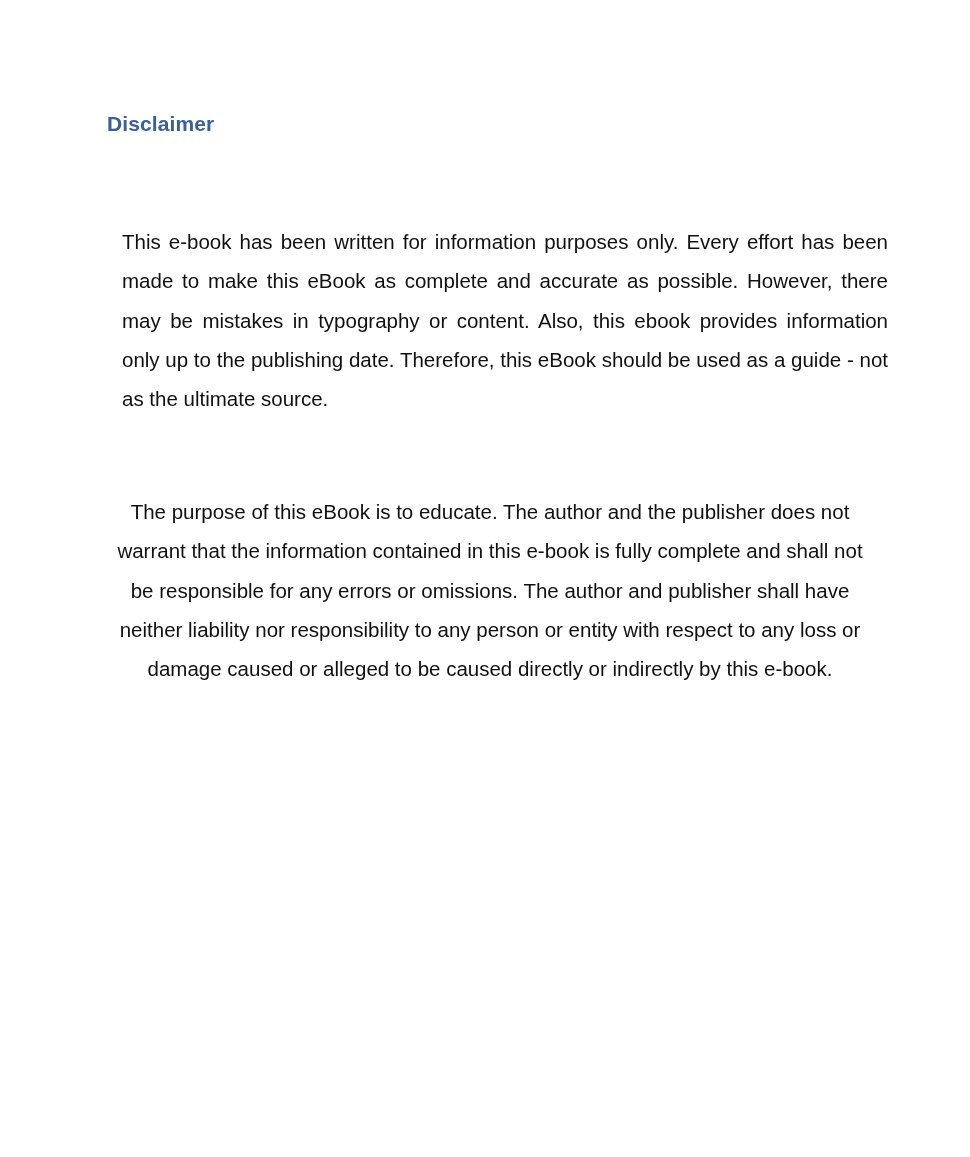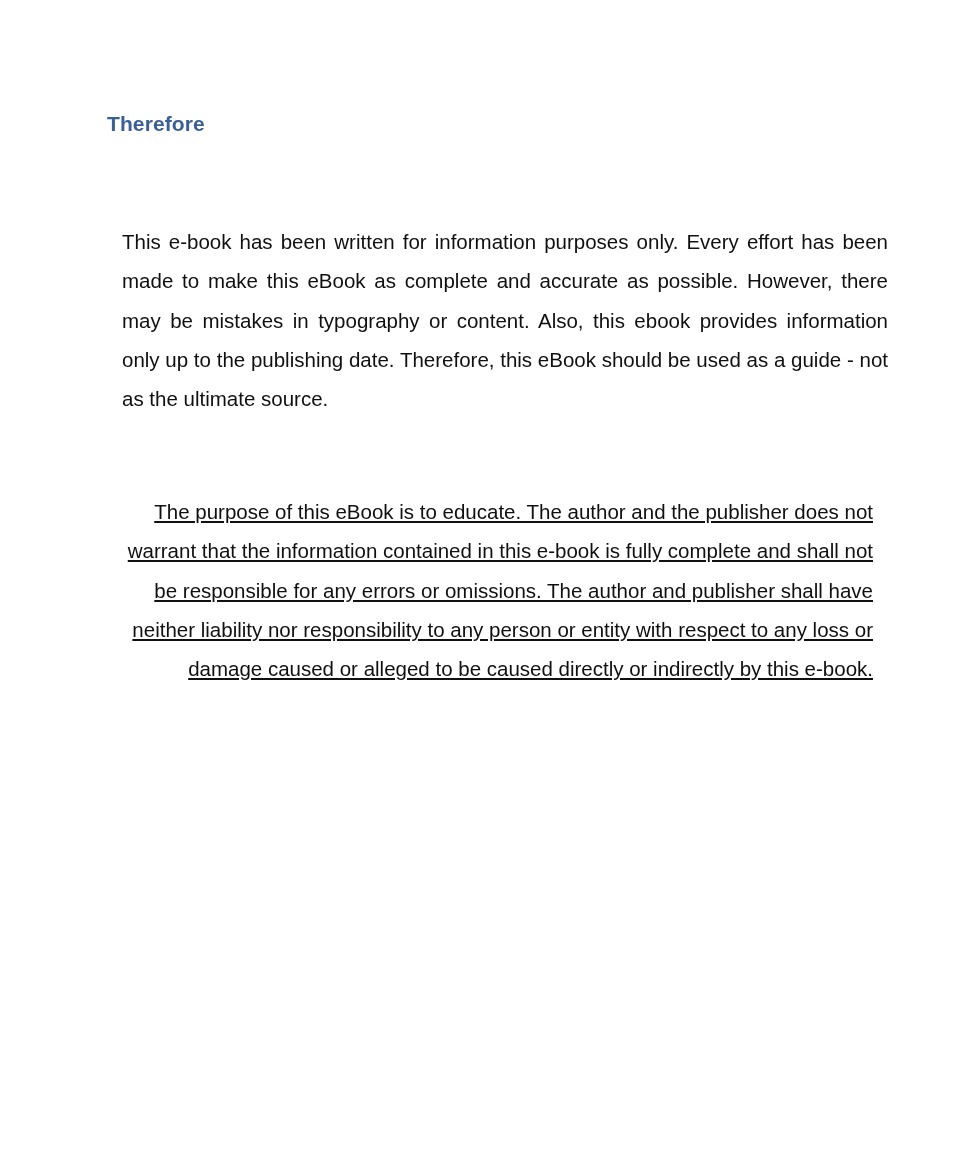--- a/index.html
+++ b/index.html
@@ -60,38 +60,37 @@
     hyphens: manual;
   }
 
   .body-paragraph.justified {
     text-align: justify;
     text-justify: inter-word;
     margin-left: 15px;
   }
 
   .body-paragraph.ragged {
-    text-align: right;
-    text-decoration: underline;
+    text-align: center;
   }
 
   #paragraph-one {
     top: 222px;
   }
 
   #paragraph-two {
     top: 492px;
   }
 </style>
 </head>
 <body>
 
 <div class="page">
   <div class="content-column">
 
-    <h2 class="section-heading" id="section-heading">Therefore</h2>
+    <h2 class="section-heading" id="section-heading">Disclaimer</h2>
 
     <p class="body-paragraph justified" id="paragraph-one">This e-book has been written for information purposes only. Every effort has been made to make this eBook as complete and accurate as possible. However, there may be mistakes in typography or content. Also, this e­book provides information only up to the publishing date. Therefore, this eBook should be used as a guide - not as the ultimate source.</p>
 
     <p class="body-paragraph ragged" id="paragraph-two">The purpose of this eBook is to educate. The author and the publisher does not warrant that the information contained in this e-book is fully complete and shall not be responsible for any errors or omissions. The author and publisher shall have neither liability nor responsibility to any person or entity with respect to any loss or damage caused or alleged to be caused directly or indirectly by this e-book.</p>
 
   </div>
 </div>
 
 </body></html>

